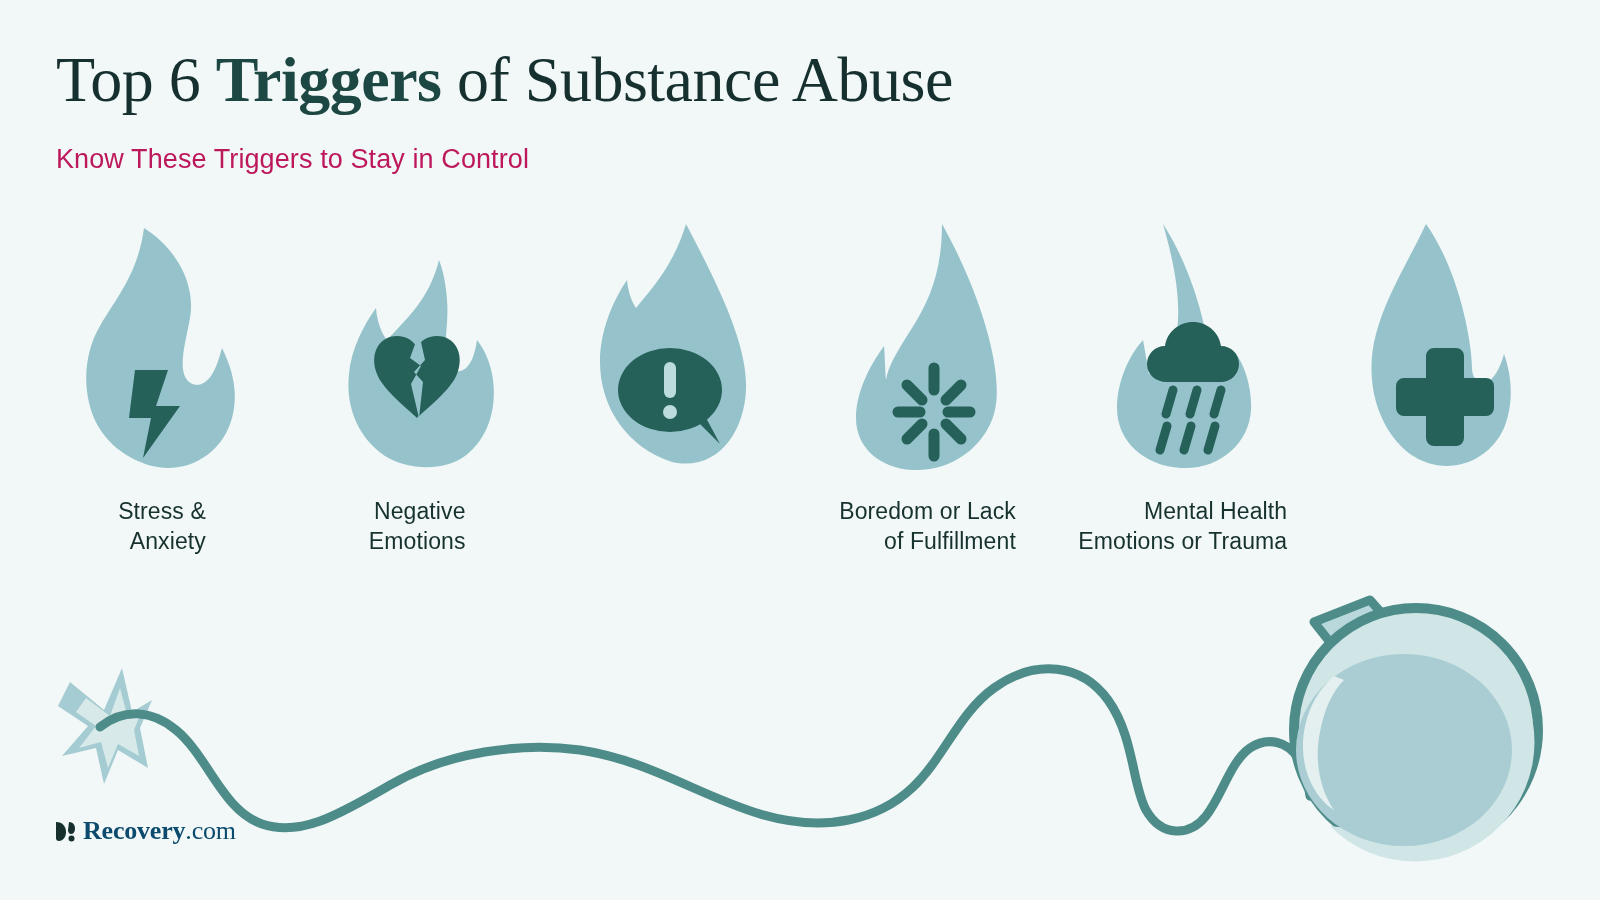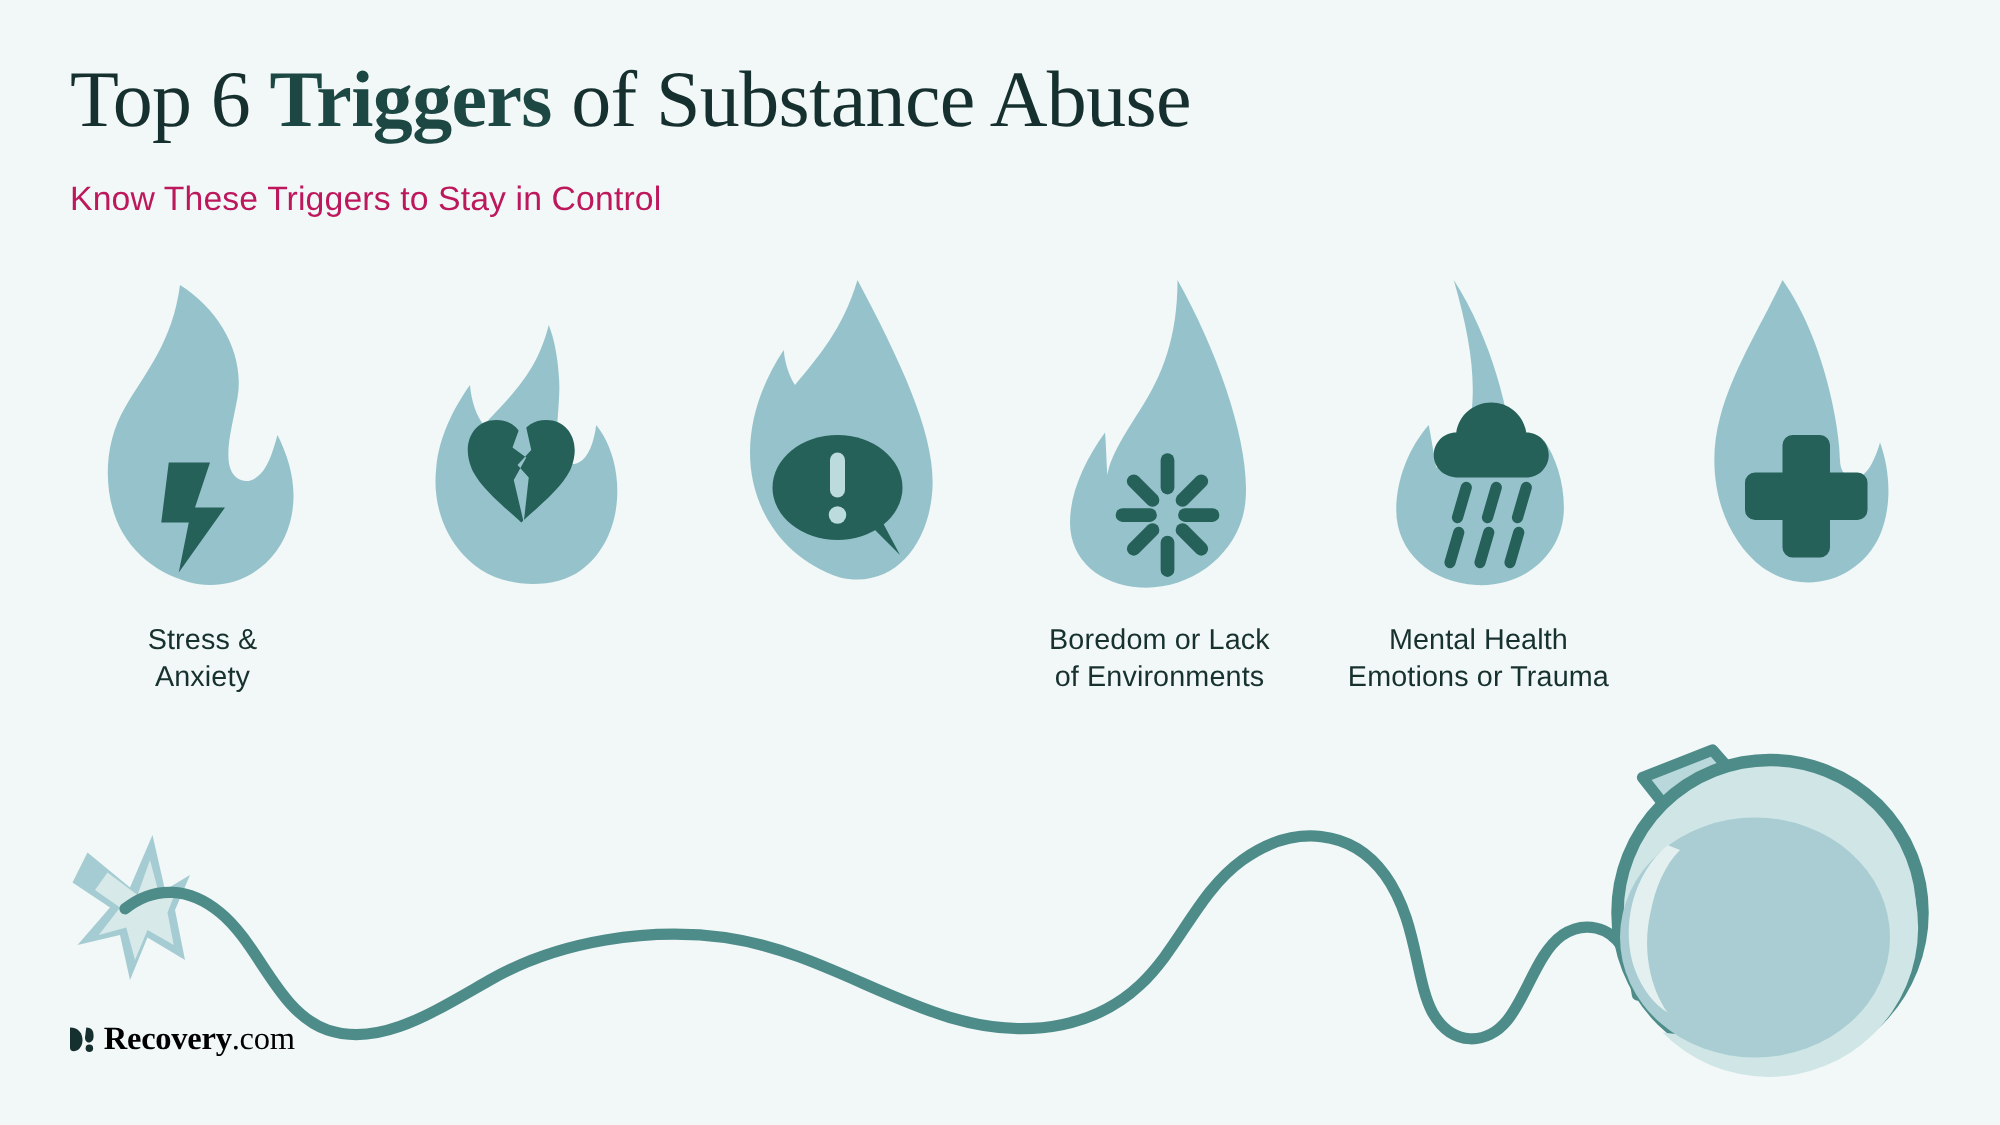--- a/index.html
+++ b/index.html
@@ -83,21 +83,21 @@
     width: 180px;
     height: 252px;
     overflow: visible;
   }
   .trigger-label {
     margin-top: 22px;
     font-family: "Liberation Sans", sans-serif;
     font-size: 23px;
     line-height: 30px;
     color: #16312e;
-    text-align: center;
+    text-align: right;
     white-space: pre-line;
     letter-spacing: 0.1px;
   }
 
   
   .bottom-art {
     position: absolute;
     left: 0;
     top: 560px;
     width: 1600px;
@@ -121,21 +121,21 @@
   }
   .logo-mark {
     display: block;
     width: 19px;
     height: 22px;
   }
   .logo-text {
     font-family: "Liberation Serif", "DejaVu Serif", serif;
     font-size: 26px;
     line-height: 26px;
-    color: #000000;
+    color: #0c4a6e;
     letter-spacing: -0.2px;
   }
   .logo-text .brand { font-weight: bold; }
   .logo-text .tld { font-weight: normal; }
 </style>
 </head>
 <body>
 
 <div id="page">
 
@@ -168,20 +168,22 @@
                    C80 248 116 250 138 234 C160 218 170 188 166 158
                    C164 142 158 128 150 118 C148 132 144 144 136 148
                    C128 152 120 146 119 136 C117 120 122 96 120 78
                    C119 62 116 48 112 38 Z" fill="#96c3cb"></path>
           <path d="M90 196 C82 188 56 168 50 152 C42 132 52 114 70 114
                    C80 114 87 119 90 126 C93 119 100 114 110 114
                    C128 114 138 132 130 152 C124 168 98 188 90 196 Z" fill="#256059"></path>
           <path d="M91 114 L83 136 L94 144 L84 162 L92 196 L96 160 L87 150 L98 138 L94 120 Z" fill="#96c3cb"></path>
         </svg>
       </div>
+      <div class="trigger-label">Negative
+Emotions</div>
     </div>
 
     <div class="trigger">
       <div class="flame-wrap">
         <svg viewBox="0 0 180 252" xmlns="http://www.w3.org/2000/svg">
           <path d="M104 2 C92 42 72 64 54 86 C50 80 46 70 45 58
                    C30 80 18 110 18 140 C18 186 46 226 90 240
                    C134 250 162 212 164 168 C166 126 140 70 104 2 Z" fill="#96c3cb"></path>
           <ellipse cx="88" cy="168" rx="52" ry="42" fill="#256059"></ellipse>
           <path d="M112 196 L138 222 L122 192 Z" fill="#256059"></path>
@@ -204,21 +206,21 @@
             <line x1="60" y1="190" x2="82" y2="190"></line>
             <line x1="110" y1="190" x2="132" y2="190"></line>
             <line x1="69" y1="163" x2="84" y2="178"></line>
             <line x1="108" y1="202" x2="123" y2="217"></line>
             <line x1="69" y1="217" x2="84" y2="202"></line>
             <line x1="108" y1="178" x2="123" y2="163"></line>
           </g>
         </svg>
       </div>
       <div class="trigger-label">Boredom or Lack
-of Environments</div>
+of Fulfillment</div>
     </div>
 
     <div class="trigger">
       <div class="flame-wrap">
         <svg viewBox="0 0 180 252" xmlns="http://www.w3.org/2000/svg">
           <path d="M70 2 C82 44 88 78 84 110 C80 134 66 148 56 152
                    C54 142 52 128 50 118 C34 136 24 162 24 186
                    C24 220 52 244 88 246 C126 248 156 222 158 188
                    C159 166 152 144 142 130 C140 142 136 152 129 154
                    C122 156 116 150 116 140 C116 112 100 48 70 2 Z" fill="#96c3cb"></path>

